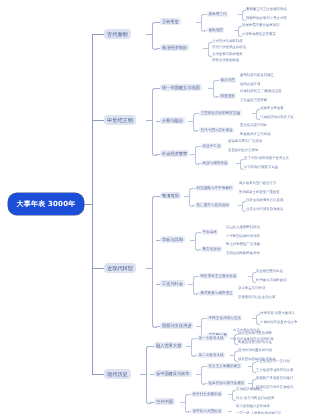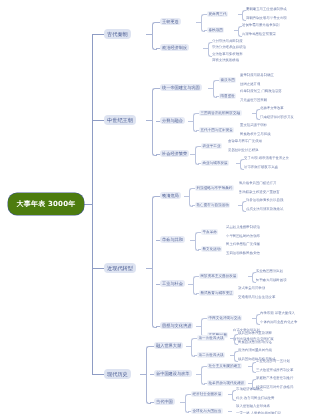--- a/index.html
+++ b/index.html
@@ -8,21 +8,21 @@
     background:#ffffff;
     font-family:"DejaVu Sans","Liberation Sans",sans-serif;
     color:#5c6b9e;
   }
   #map{position:relative;width:310px;height:414px;}
 
   
   .root{
     position:absolute;
     display:flex;align-items:center;justify-content:center;
-    background:#4d7c0f;
+    background:#1d4ed8;
     color:#ffffff;
     border-radius:9px;
     font-size:7px;
     font-weight:bold;
     letter-spacing:.2px;
     white-space:nowrap;
     box-shadow:0 0 0 .5px #44598f;
   }
 
   

